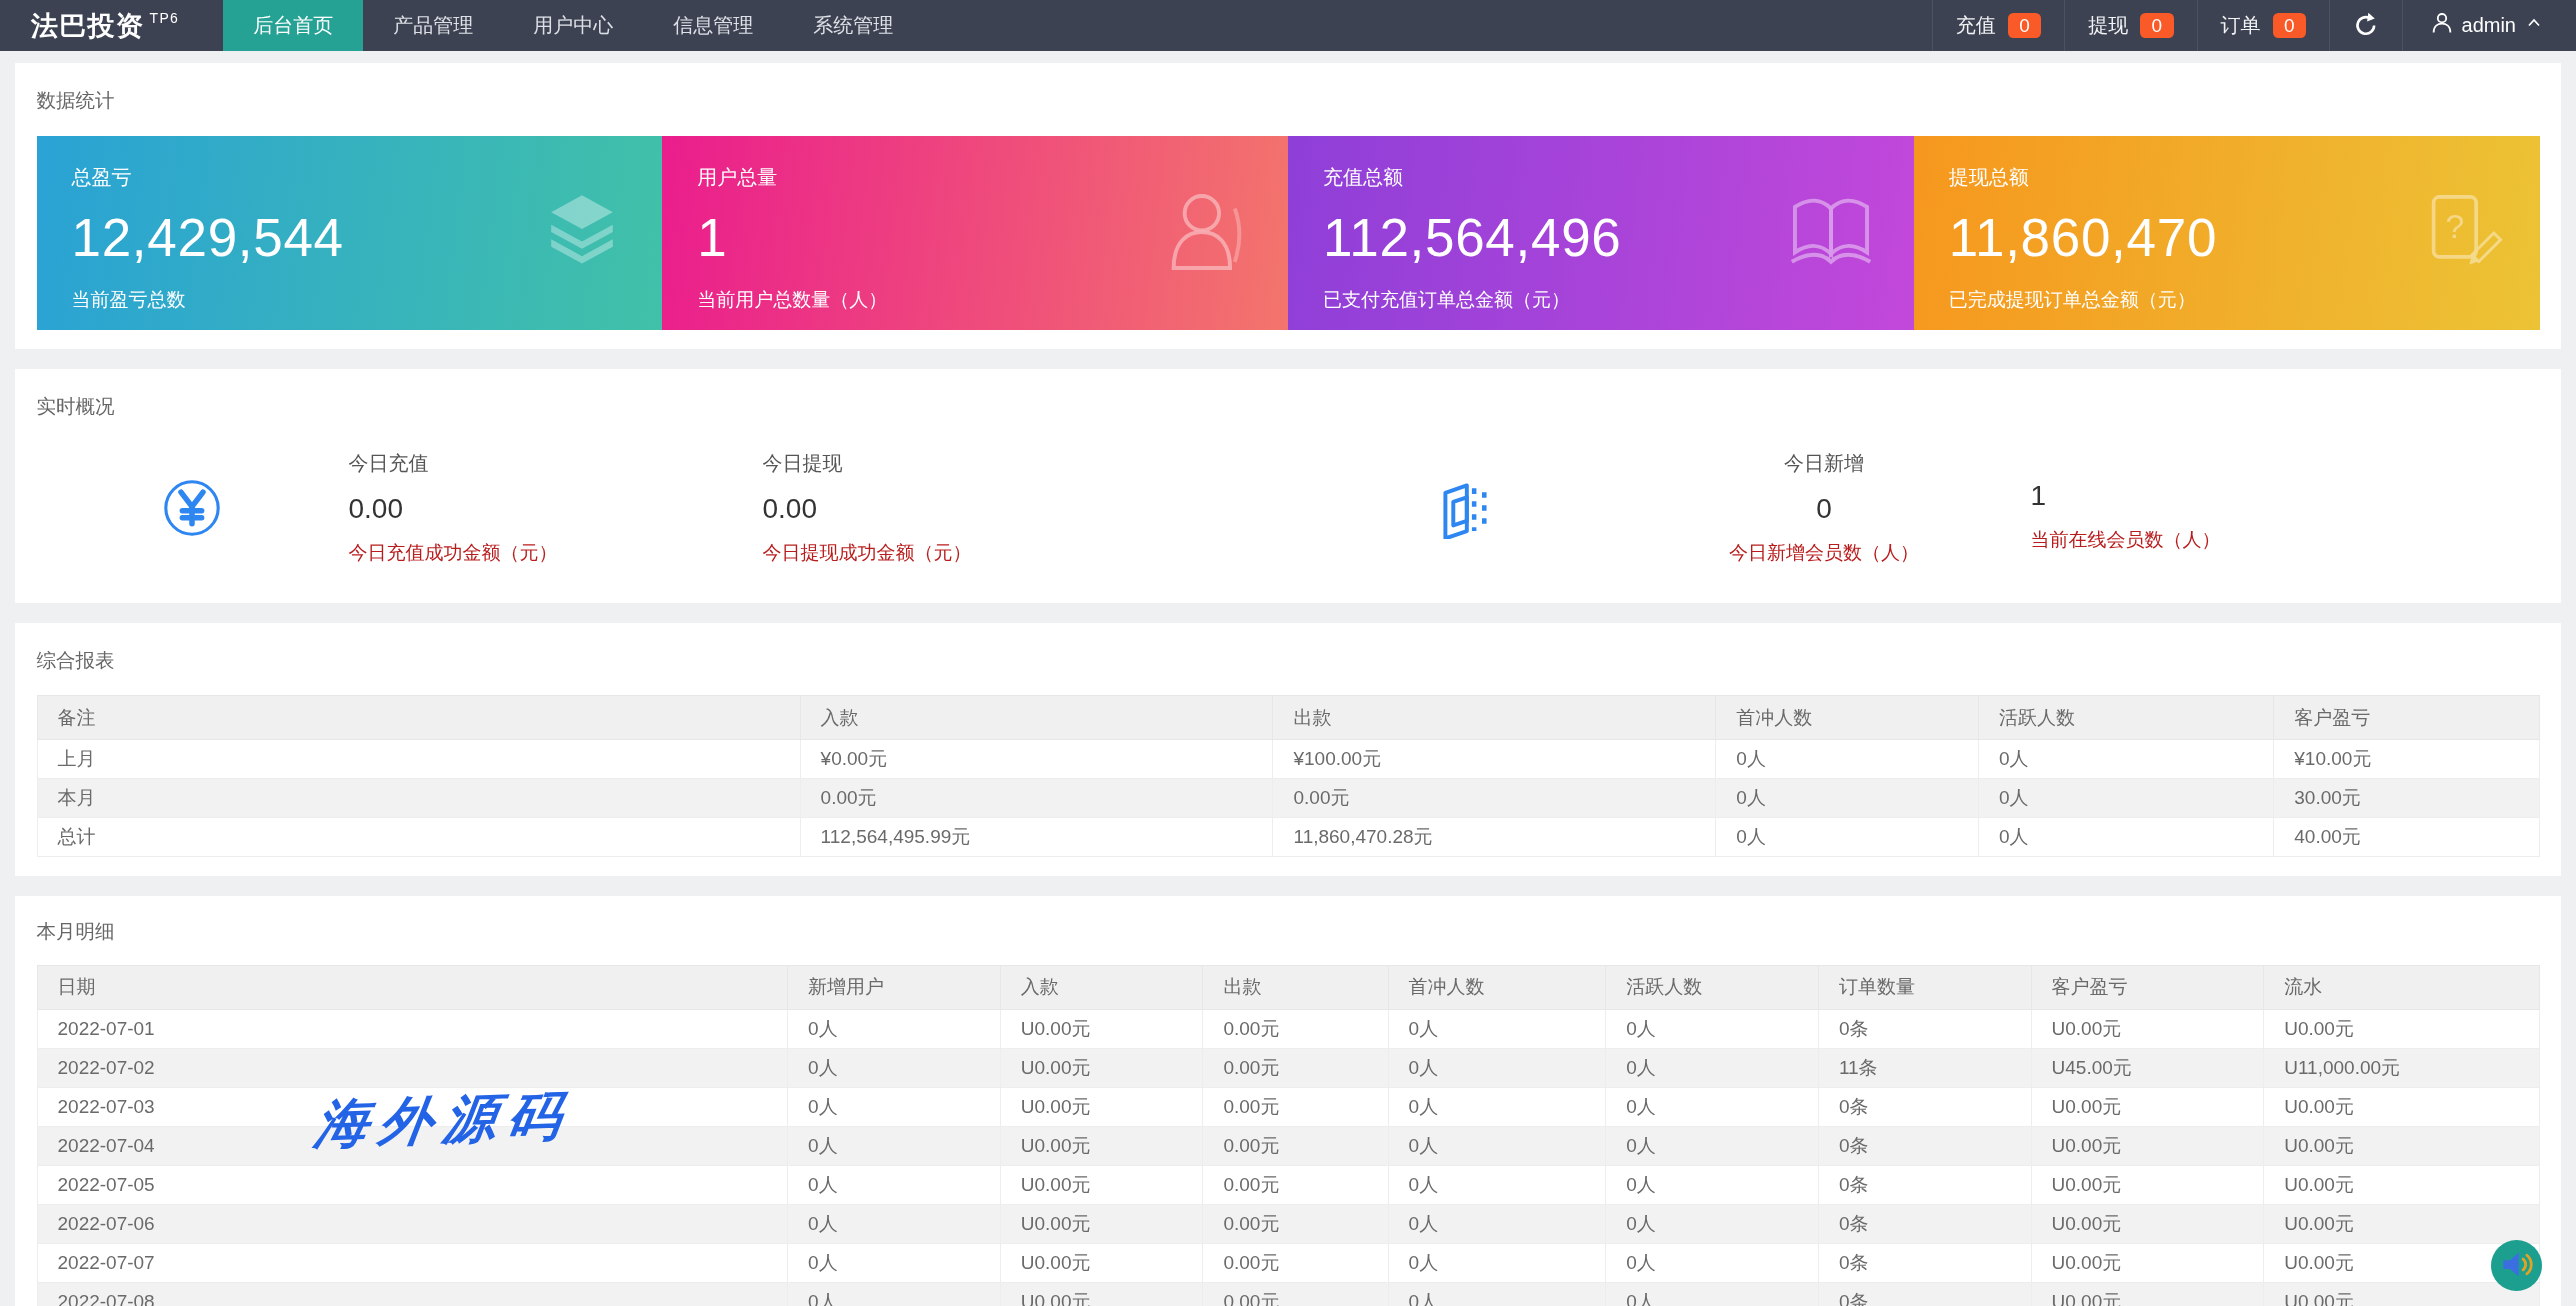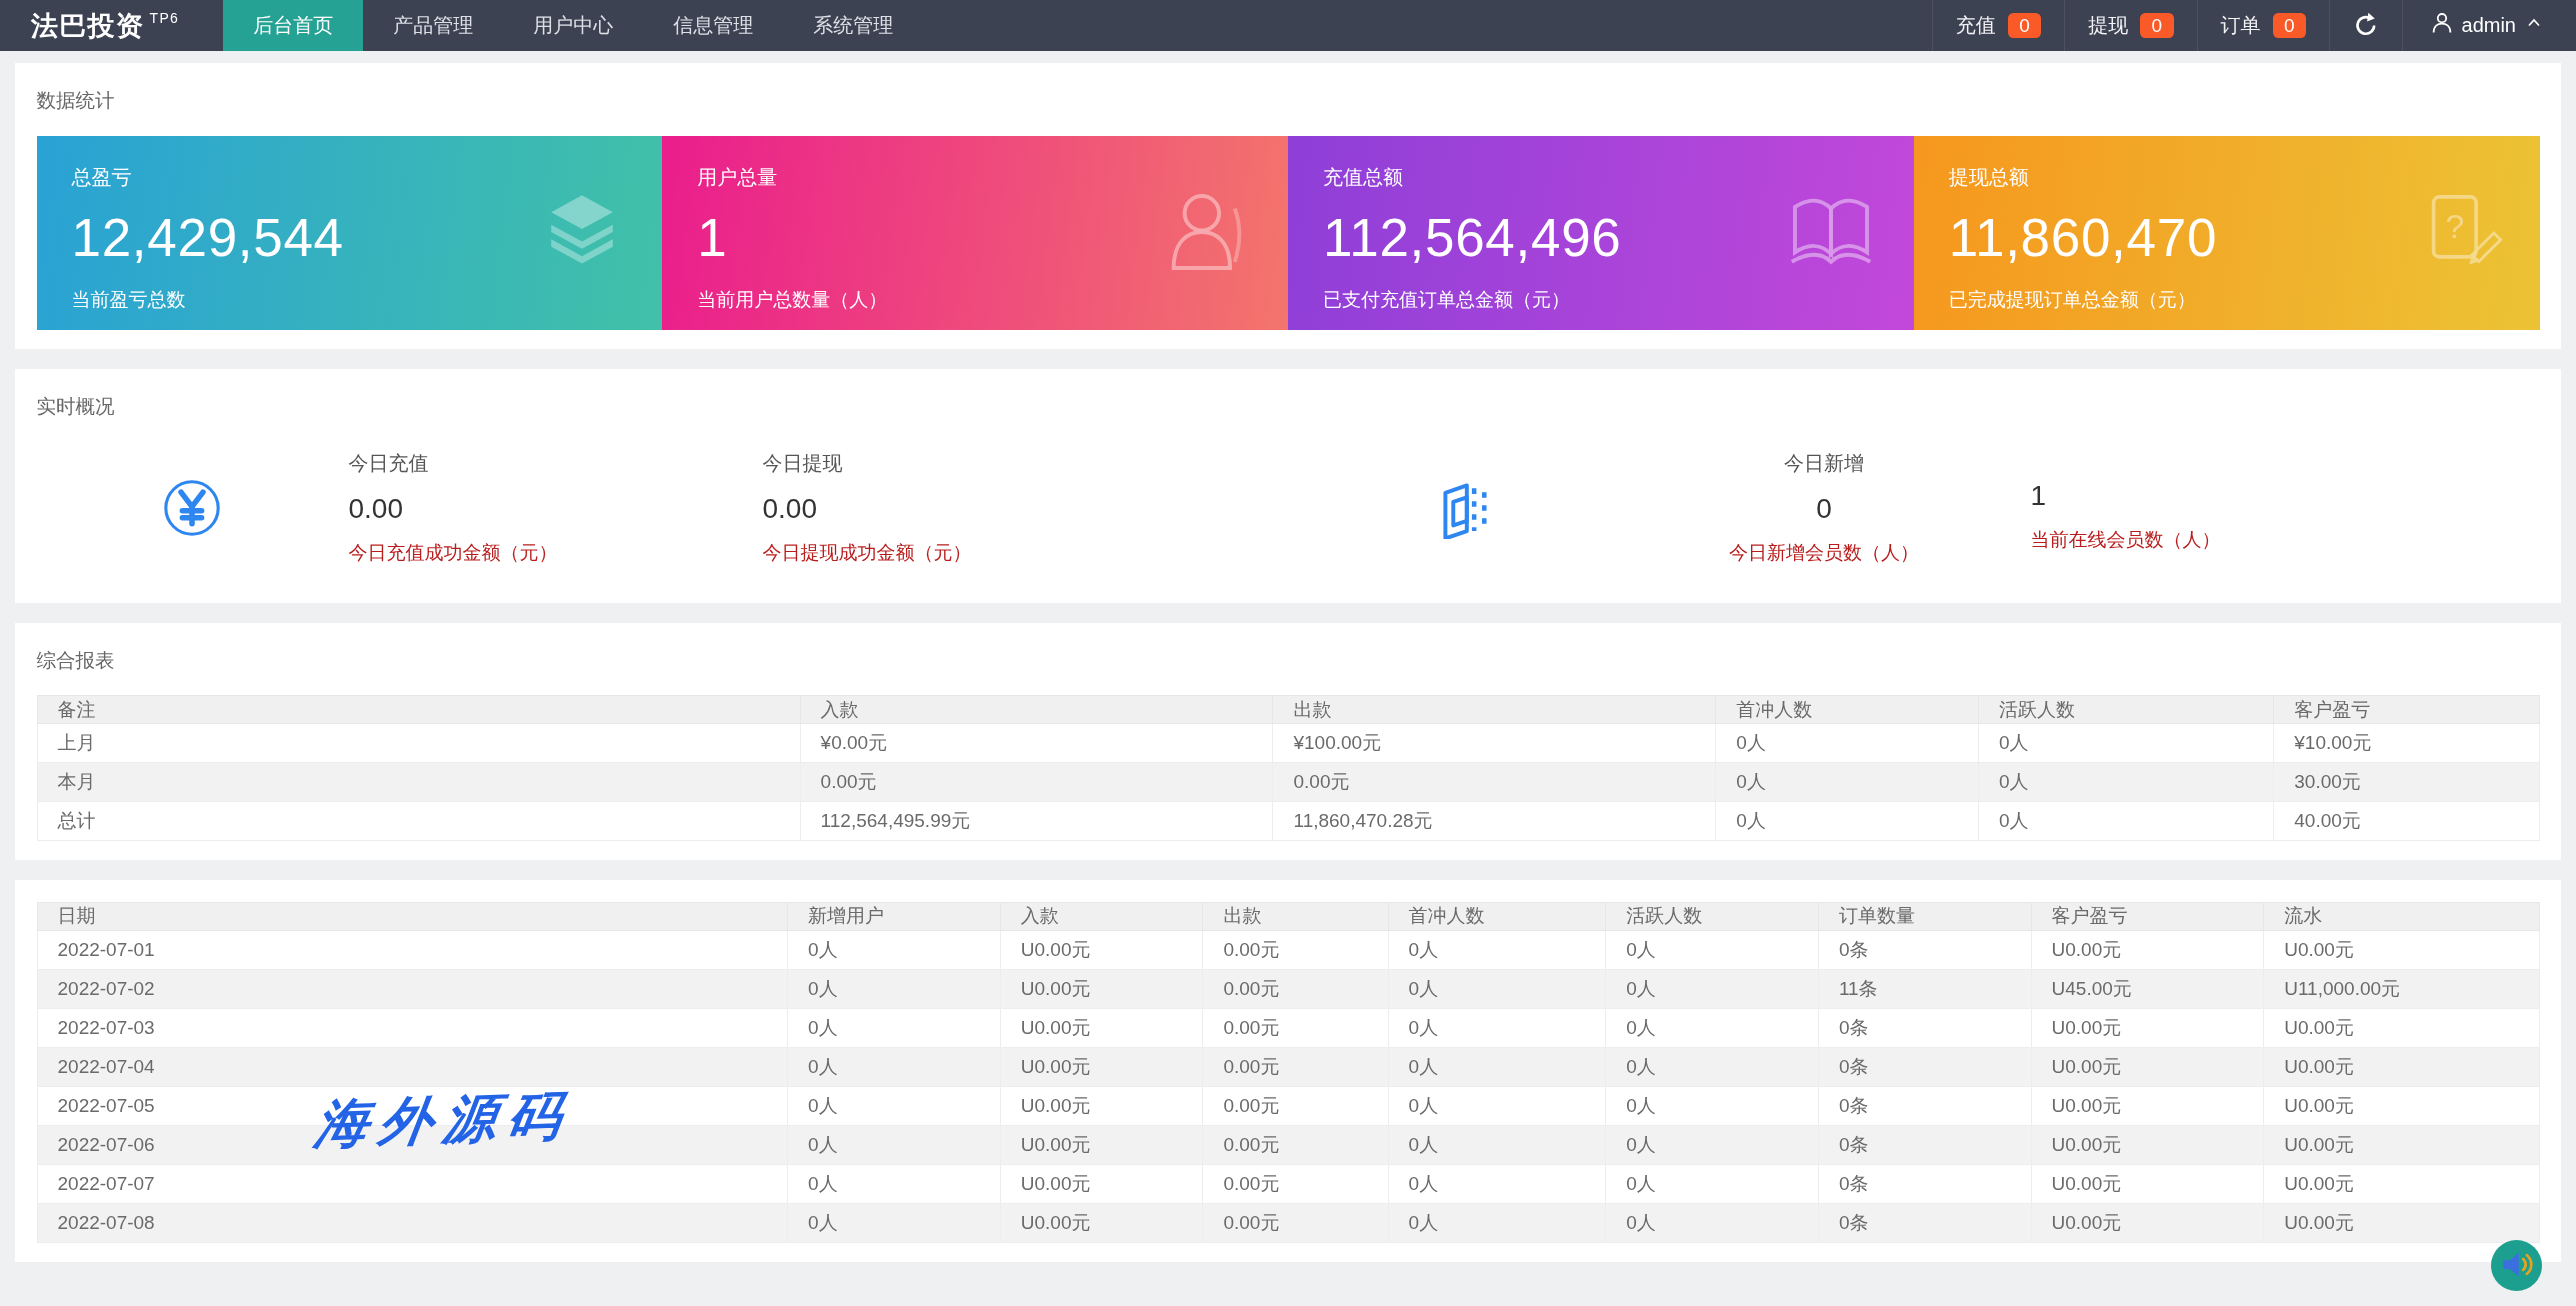--- a/index.html
+++ b/index.html
@@ -49,21 +49,21 @@
   .rt-group{display:flex;flex-direction:column;}
   .rt-g1{margin-left:126px;width:414px;}
   .rt-g2{width:670px;}
   .rt-g3{margin-left:123px;width:413px;text-align:center;}
   .rt-g4{flex:1;}
   .rt-label{font-size:20px;color:#555;}
   .rt-value{font-size:28px;color:#333;margin-top:16px;}
   .rt-desc{font-size:19px;color:#b91c1c;margin-top:15px;}
   
   table{width:100%;border-collapse:collapse;table-layout:fixed;font-size:19px;color:#6a6a6a;}
-  th{background:#f0f0f0;font-weight:normal;text-align:left;height:28px;padding-left:20px;border:0.7px solid #e7e7e7;}
+  th{background:#f0f0f0;font-weight:normal;text-align:left;height:44px;padding-left:20px;border:0.7px solid #e7e7e7;}
   td{height:39px;padding-left:20px;border:0.7px solid #ededed;background-clip:padding-box;}
   tbody tr:nth-child(even){background:#f2f2f2;}
   
   .watermark{
     position:absolute;left:316px;top:1085px;z-index:5;
     font-size:53px;font-weight:bold;font-style:italic;
     color:var(--watermark);letter-spacing:10.8px;
     transform:skewX(-10deg) rotate(-2deg);
     pointer-events:none;
   }
@@ -282,20 +282,21 @@
             <td>11,860,470.28元</td>
             <td>0人</td>
             <td>0人</td>
             <td>40.00元</td>
           </tr>
         </tbody>
       </table>
   </div>
 
   <div class="panel" style="padding-top:21.5px;">
+    <div class="panel-title" style="margin-bottom:20px;">本月明细</div>
     <table>
         <colgroup>
           <col style="width: 30%;">
           <col style="width: 8.5%;">
           <col style="width: 8.1%;">
           <col style="width: 7.4%;">
           <col style="width: 8.7%;">
           <col style="width: 8.5%;">
           <col style="width: 8.5%;">
           <col style="width: 9.3%;">

